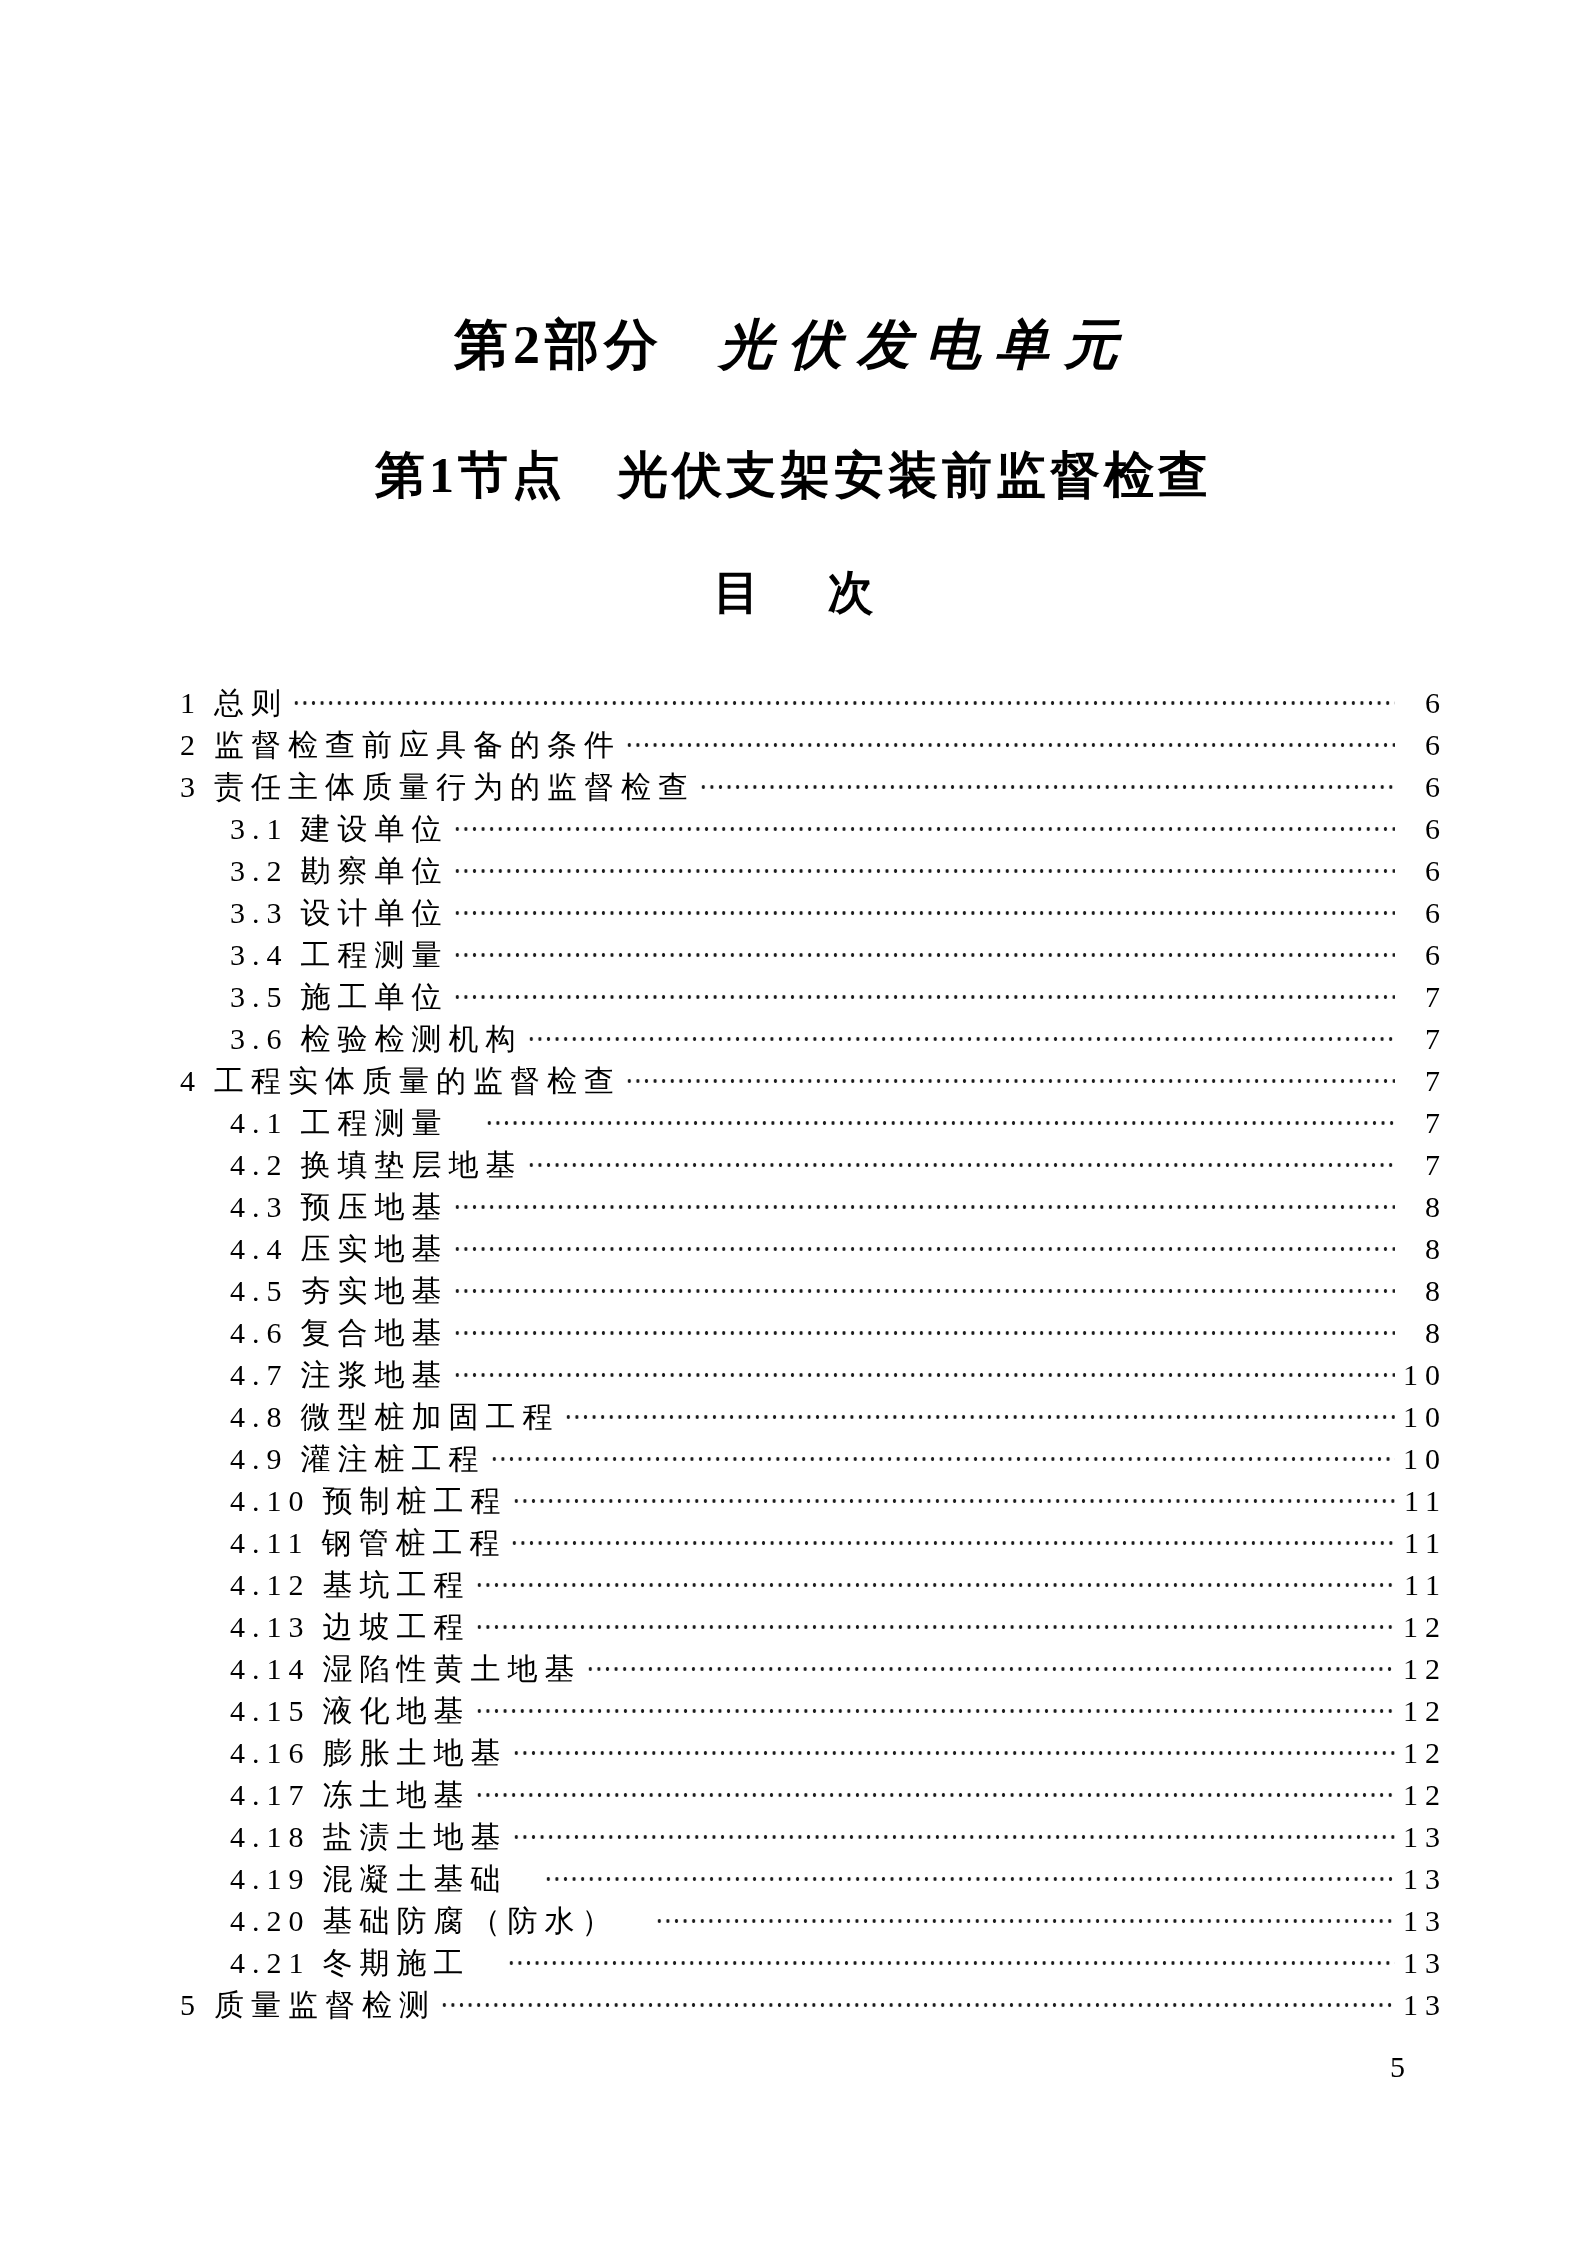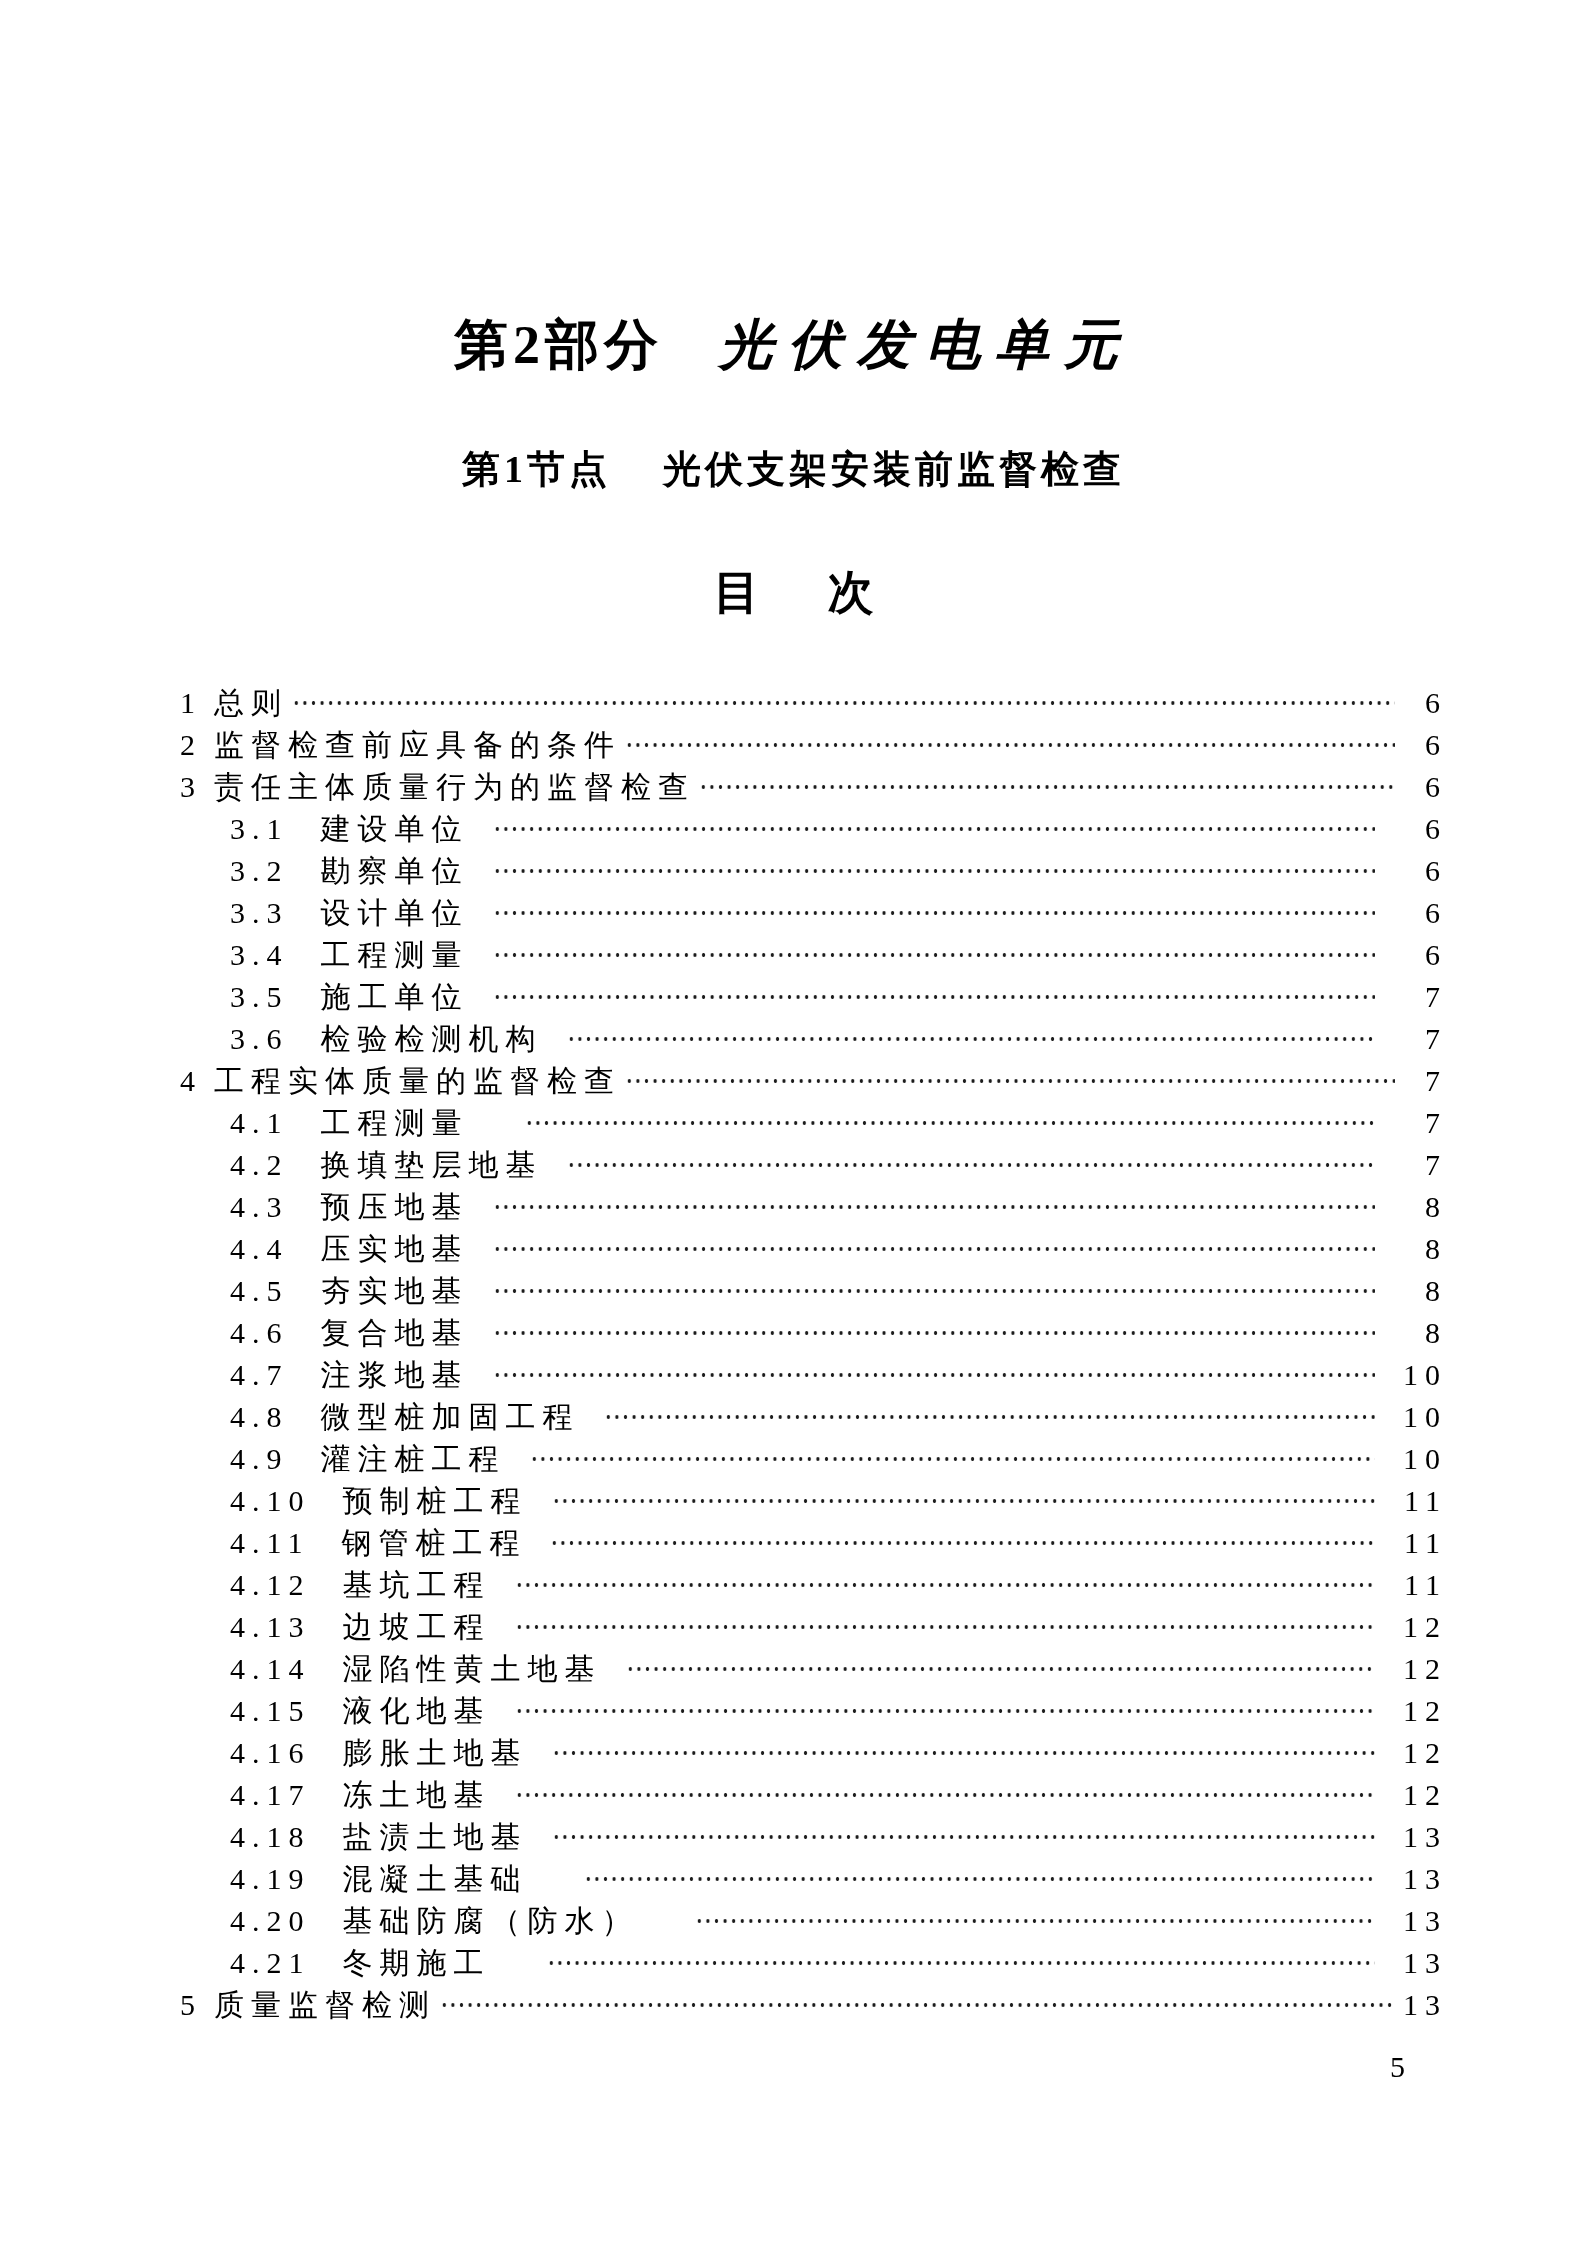--- a/index.html
+++ b/index.html
@@ -29,21 +29,21 @@
   }
   .part-title {
     top: 318px;
     font-size: 54px;
     gap: 56px;
   }
   .part-title .prefix { letter-spacing: 5px; }
   .part-title .name   { letter-spacing: 15px; font-style: italic; }
   .section-title {
     top: 450px;
-    font-size: 38px;
+    font-size: 50px;
     gap: 52px;
   }
   .section-title .prefix { letter-spacing: 4px; }
   .section-title .name   { letter-spacing: 4px; }
   .toc-heading {
     top: 570px;
     font-size: 46px;
     gap: 68px;
   }
   .toc-list {
@@ -53,21 +53,21 @@
     width: 1267px;
   }
   .toc-row {
     display: flex;
     align-items: center;
     height: 42px;
     font-size: 30px;
     letter-spacing: 7px;
     white-space: nowrap;
   }
-  .toc-row.level-1 { padding-left: 50px; gap: 20px; }
+  .toc-row.level-1 { padding-left: 50px; }
   .toc-row .num { flex: 0 0 auto; margin-right: 12px; }
   .toc-row .label { flex: 0 0 auto; }
   .dots {
     flex: 1 1 auto;
     align-self: stretch;
     margin: 0 8px 0 4px;
     background-image: radial-gradient(circle, #1c1c1c 1.6px, transparent 2px);
     background-size: 8.6px 42px;
     background-repeat: repeat-x;
     background-position: left center;

